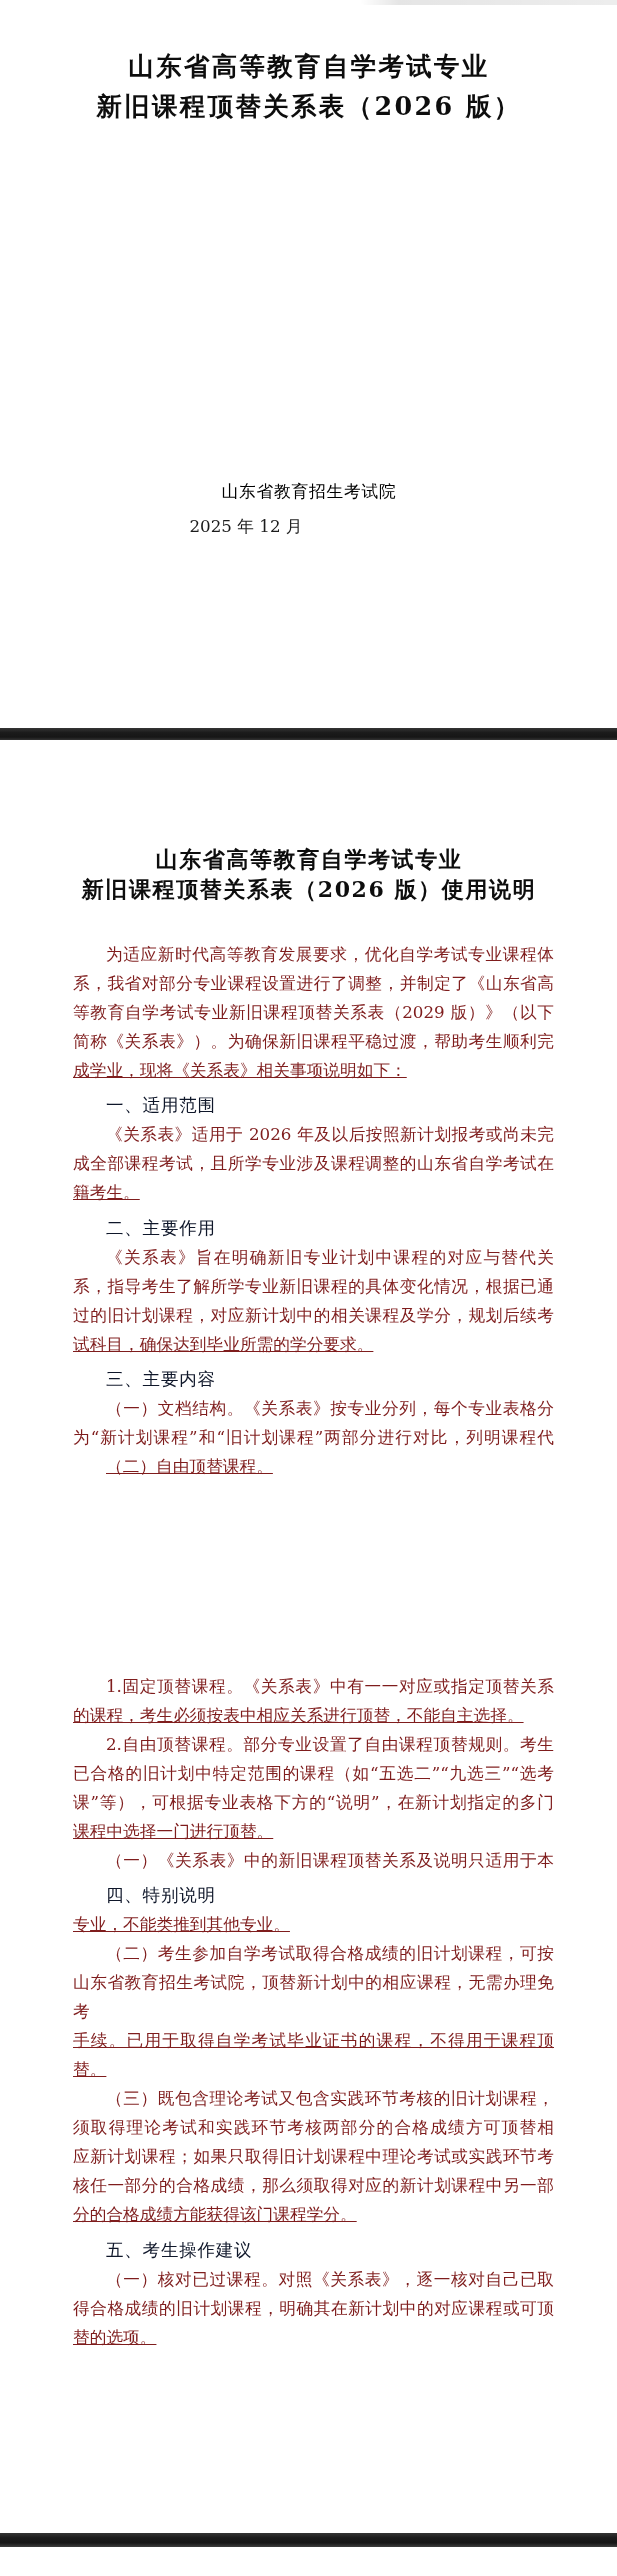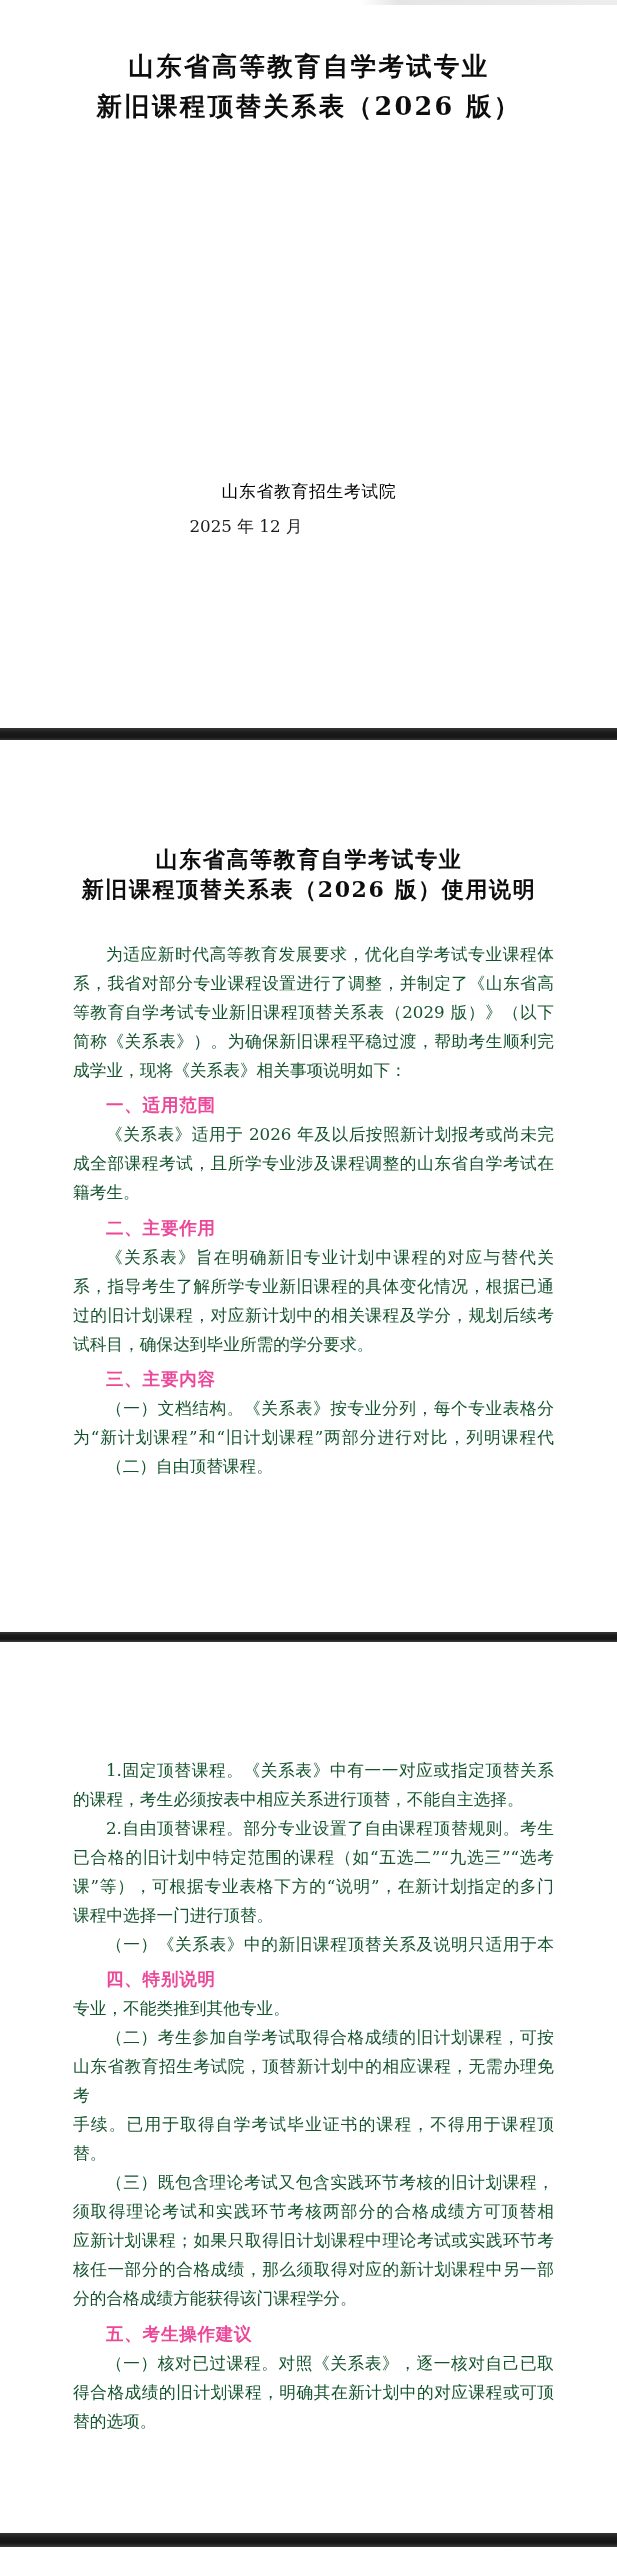--- a/index.html
+++ b/index.html
@@ -24,21 +24,21 @@
   .page-gap {
     position: absolute;
     left: 0;
     width: 618px;
     background: linear-gradient(180deg, #353535 0%, #1b1b1b 35%, #161616 70%, #3d3d3d 100%);
   }
   #page1 { top: 0; height: 728px; }
   #gap1  { top: 728px; height: 12.7px; }
   #page2 { top: 740px; height: 891px; }
   #gap2  { top: 1632px; height: 10.3px; }
-  #page3 { top: 1642px; height: 768px; }
+  #page3 { top: 1558px; height: 768px; }
   #gap3  { top: 2533px; height: 14.3px; }
   #page4 { top: 2547px; height: 29px; }
 
   .top-shadow {
     position: absolute;
     top: 0;
     right: 0;
     width: 258px;
     height: 4.8px;
     background: linear-gradient(90deg, rgba(0,0,0,0) 0%, rgba(0,0,0,0.10) 15%, rgba(0,0,0,0.07) 100%);
@@ -99,31 +99,31 @@
     position: absolute;
     left: 73px;
     width: 481px;
   }
   #p2-body { top: 200px; }
   #p3-body { top: 114px; }
 
   .ln {
     font-size: 16.7px;
     line-height: 29px;
-    color: #14532d;
+    color: #7f1d1d;
     text-align: justify;
   }
   .ln.body { text-align-last: justify; }
-  .ln.body-end { text-align-last: left; }
+  .ln.body-end { text-align-last: left; text-decoration: underline; }
   .ln.ind { padding-left: 33px; }
   .ln.heading {
     font-family: "DejaVu Sans", "Liberation Sans", sans-serif;
-    font-weight: 700;
+    font-weight: 400;
     font-size: 17.5px;
-    color: #ec4899;
+    color: #0f172a;
     padding-left: 33px;
     letter-spacing: 0.8px;
     margin-top: 6.4px;
     text-align: left;
     text-align-last: left;
   }
 </style>
 </head>
 <body>
 

